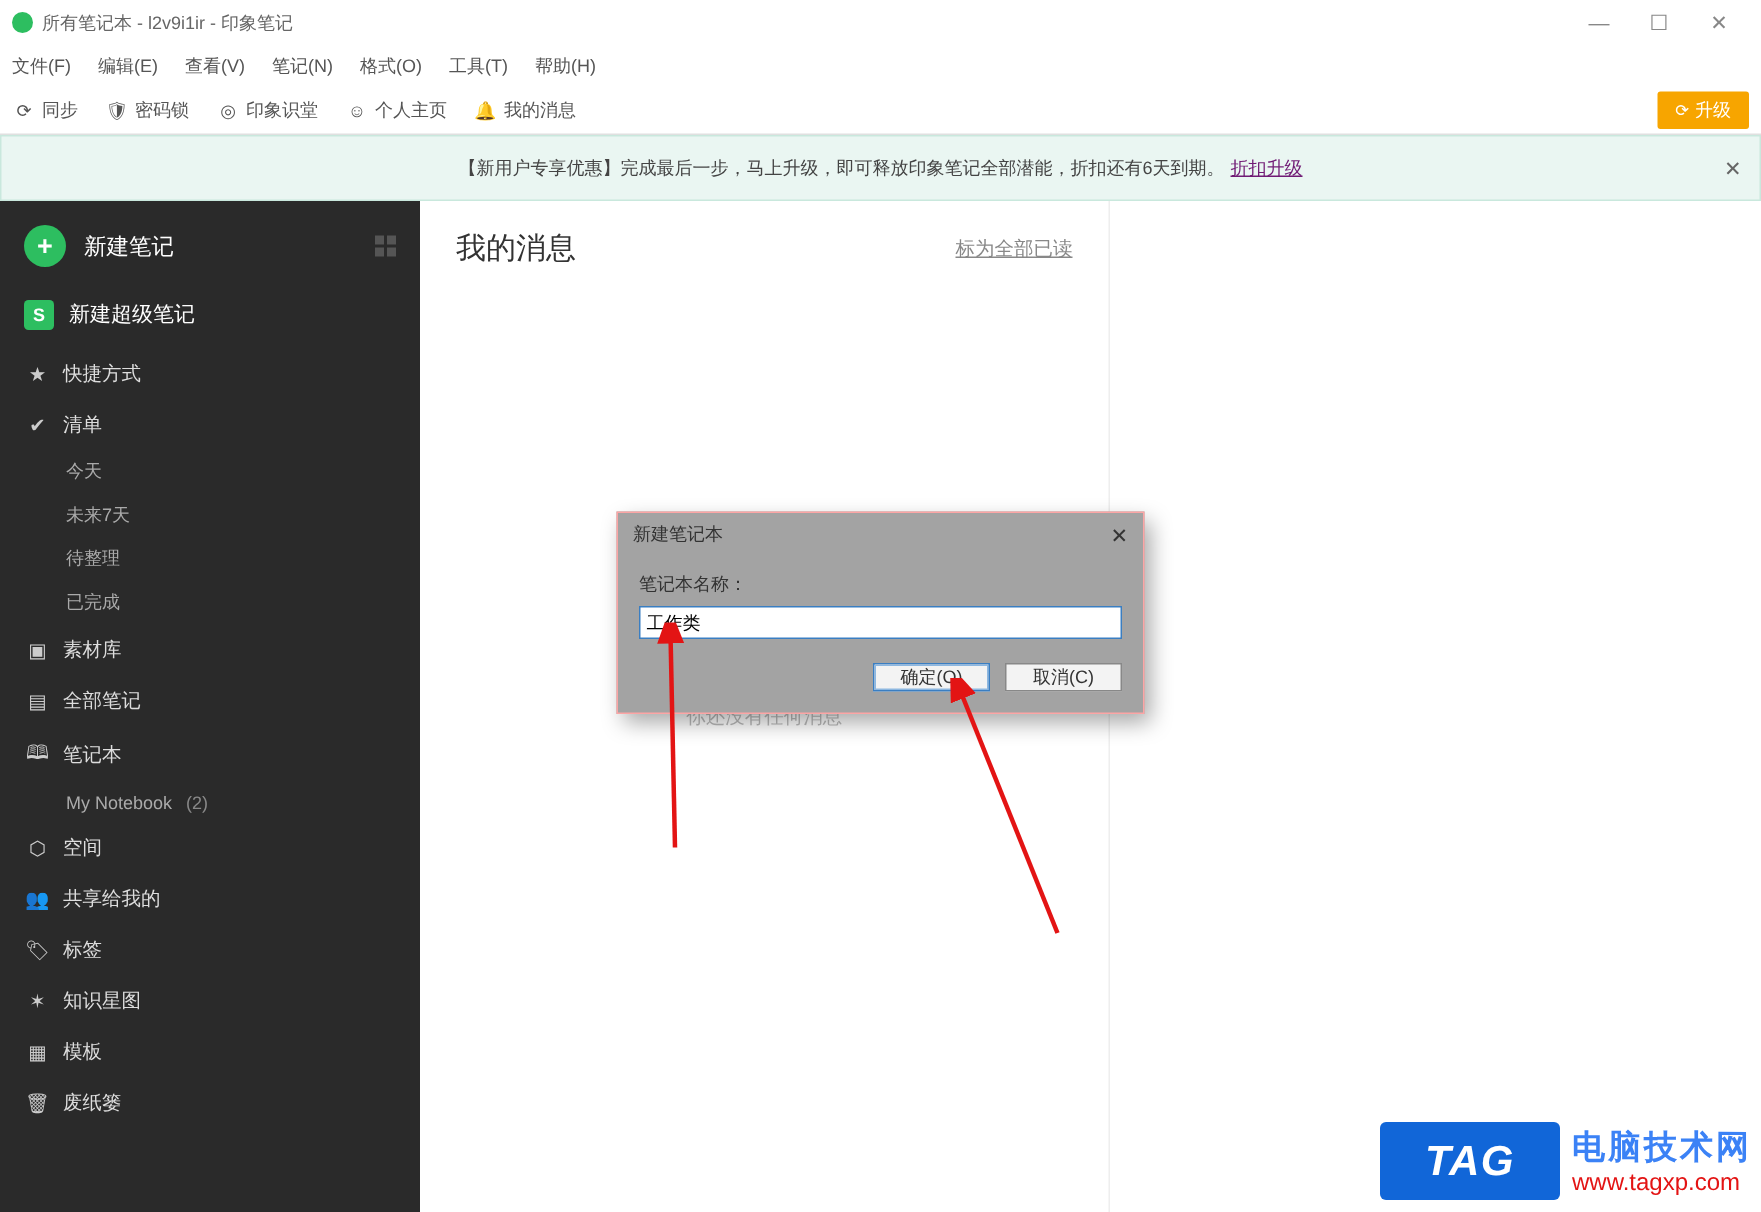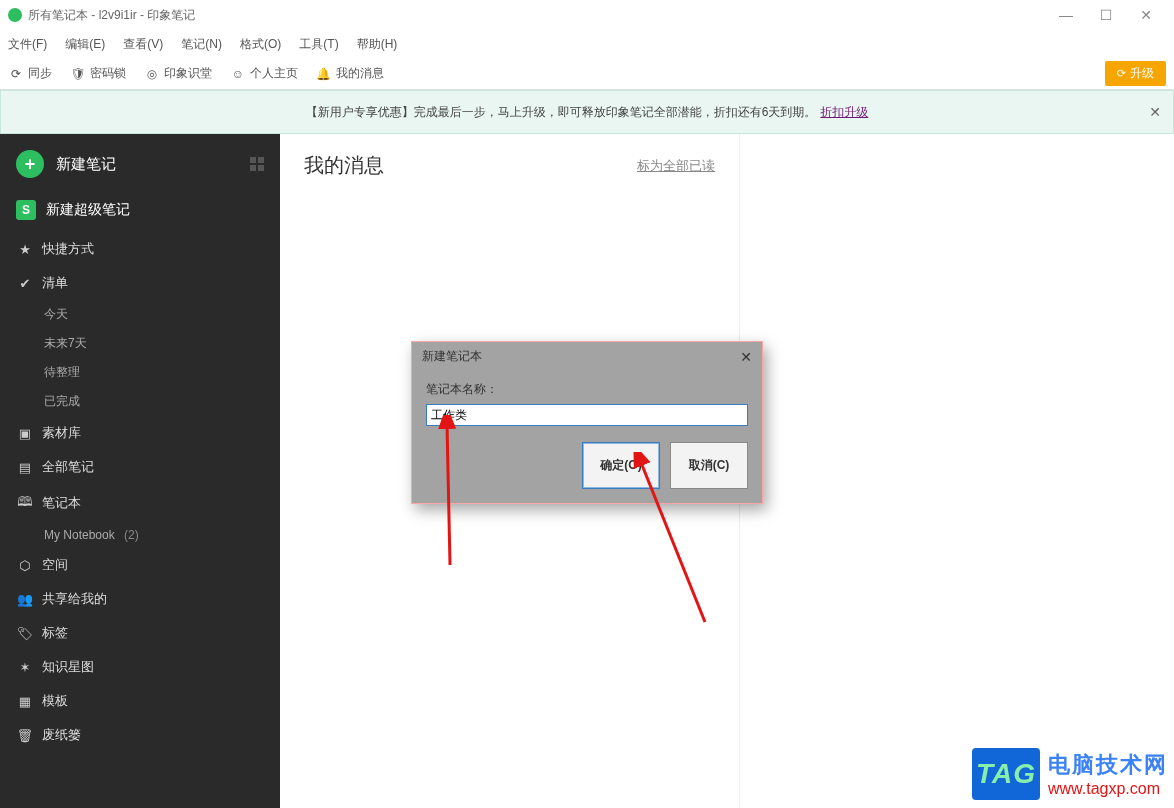--- a/index.html
+++ b/index.html
@@ -47,28 +47,28 @@
 .msg-mark { font-size: 13px; color: #888; text-decoration: underline; cursor: pointer; }
 .msg-empty { color:#bbb; font-size:13px; text-align:center; margin-top:290px; }
 
 .dialog { position: absolute; left: 411px; top: 341px; width: 352px; background: #a3a3a3; border: 1px solid #fca5a5; box-shadow: 4px 6px 14px rgba(0,0,0,0.35); z-index: 100; }
 .dlg-title { display: flex; align-items: center; justify-content: space-between; padding: 6px 10px; font-size: 12px; color: #333; }
 .dlg-close { cursor: pointer; font-size:14px; }
 .dlg-body { padding: 10px 14px 14px; font-size: 12px; color: #333; }
 .dlg-label { margin-bottom: 6px; }
 .dlg-input { width: 100%; border: 1px solid #3a7ec2; padding: 3px 4px; font-size: 12px; outline:none; }
 .dlg-btns { display: flex; justify-content: flex-end; gap: 10px; margin-top: 16px; }
-.dlg-btn { min-width: 78px; padding: 14px 0; font-size: 12px; border: 1px solid #888; background: #f3f3f3; cursor: pointer; text-align:center;font-weight:bold; }
+.dlg-btn { min-width: 78px; padding: 0 0; font-size: 12px; border: 1px solid #888; background: #f3f3f3; cursor: pointer; text-align:center; }
 .dlg-btn.primary { border: 1px solid #3a7ec2; box-shadow: 0 0 0 1px #8db7e0 inset; }
 
 .arrow { position: absolute; z-index: 200; }
 .arrow svg { display:block; }
 
 .watermark { position: absolute; right: 6px; bottom: 8px; z-index: 300; display:flex; align-items:center; }
-.wm-tag { background:#1166d8; color:#86efac; font-weight:bold; font-size:28px; padding:10px 4px; border-radius:4px; font-style:italic; letter-spacing:1px; }
+.wm-tag { background:#1166d8; color:#ffffff; font-weight:bold; font-size:28px; padding:10px 30px; border-radius:4px; font-style:italic; letter-spacing:1px; }
 .wm-txt { margin-left:8px; }
 .wm-txt .l1 { color:#3b82f6; font-size:22px; font-weight:bold; letter-spacing:2px; }
 .wm-txt .l2 { color:#e31414; font-size:16px; }
 </style>
 </head>
 <body>
 
 <div class="titlebar">
   <div class="app-icon"></div>
   <span>所有笔记本 - l2v9i1ir - 印象笔记</span>

